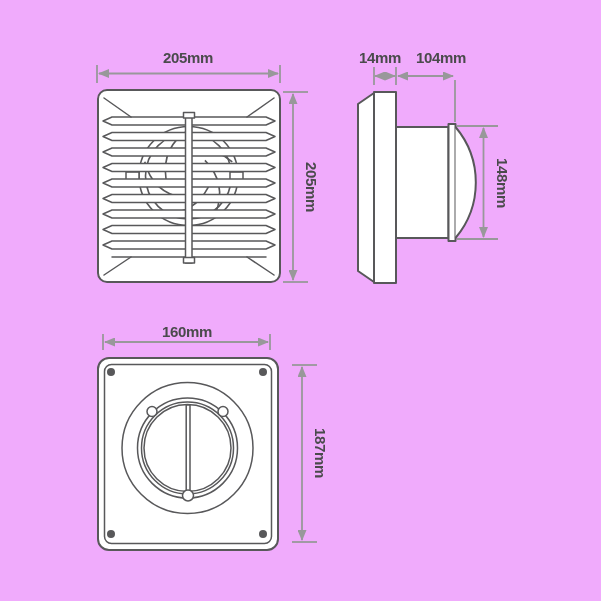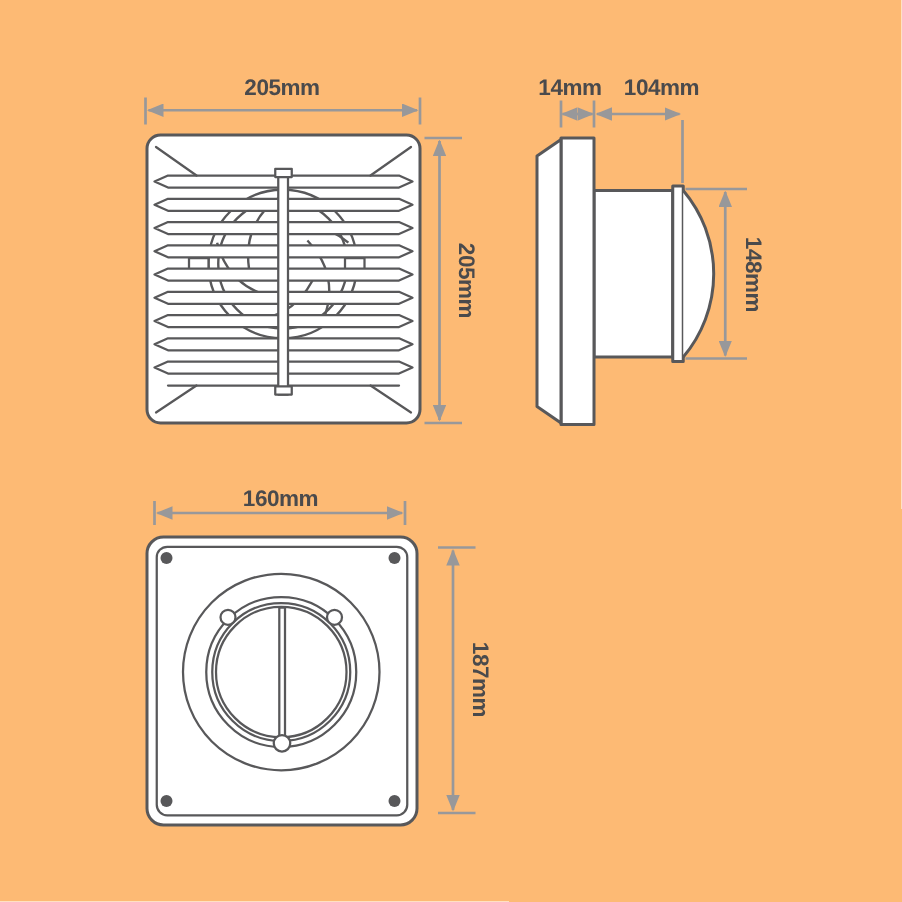--- a/index.html
+++ b/index.html
@@ -1,16 +1,16 @@
 <!DOCTYPE html>
 <html><head>
 <meta charset="utf-8">
 <style>
   html,body{margin:0;padding:0;background:#ffffff;width:601px;height:601px;overflow:hidden;}
-  .canvas{position:relative;width:601px;height:601px;background:#fdba74;}
+  .canvas{position:relative;width:601px;height:601px;background:#f0abfc;}
   svg{display:block;}
   
   .part{stroke:#58585a;stroke-width:2;fill:#ffffff;stroke-linejoin:round;}
   .part-thin{stroke:#58585a;stroke-width:1.5;fill:#ffffff;stroke-linejoin:round;}
   .part-line{stroke:#58585a;stroke-width:1.5;fill:none;stroke-linecap:round;}
   .fan-line{stroke:#58585a;stroke-width:1.6;fill:none;}
   .hole{fill:#58585a;stroke:none;}
   
   .dim{stroke:#98989a;stroke-width:1.8;fill:none;}
   .dim-arrow{fill:#98989a;stroke:none;}

